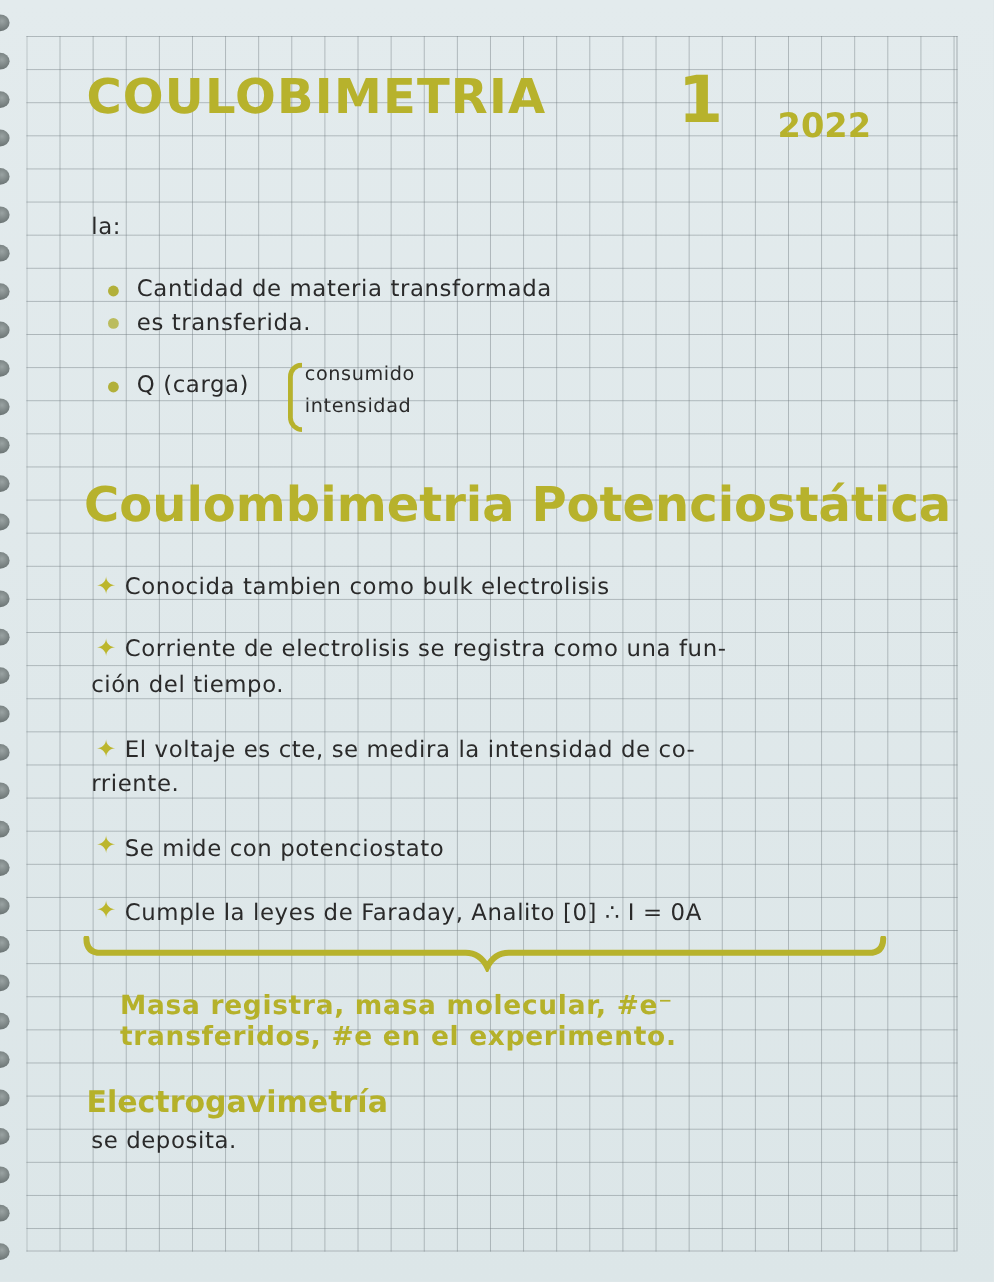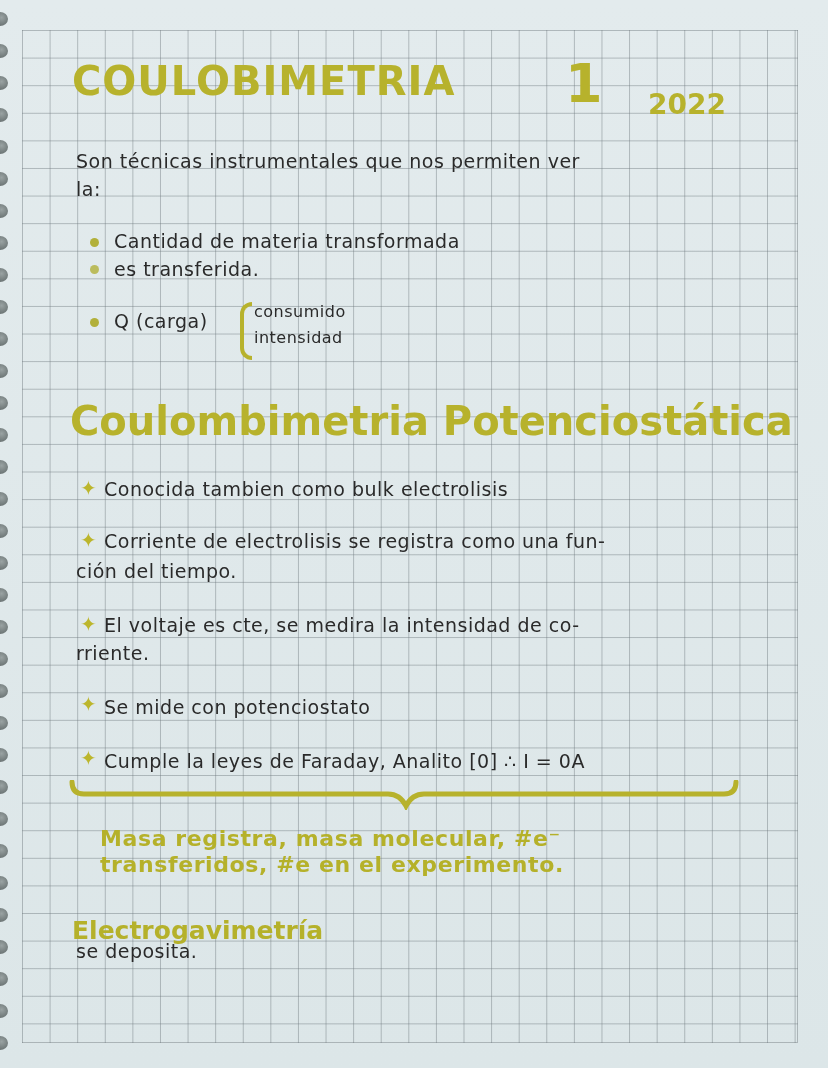--- a/index.html
+++ b/index.html
@@ -33,21 +33,21 @@
   .abs { position: absolute; white-space: nowrap; }
   .hand { font-family: "DejaVu Sans", sans-serif; font-size: 19px; color: #2a2a2a; letter-spacing: 0.5px; }
   .title1 { left: 72px; top: 58px; font-size: 40px; letter-spacing: 1px; color: #b7b22c; font-weight: bold; }
   .date-day { left: 565px; top: 52px; font-size: 54px; color: #b7b22c; font-weight: bold; }
   .date-month { left: 598px; top: 58px; font-size: 25px; color: #b7b22c; font-weight: bold; }
   .date-year { left: 648px; top: 88px; font-size: 28px; color: #b7b22c; font-weight: bold; }
   .dot { position: absolute; width: 9px; height: 9px; border-radius: 50%; background: #b2b03a; }
   .star { position: absolute; color: #bcb62c; font-size: 20px; font-weight: bold; }
   .title2 { left: 70px; top: 398px; font-size: 40px; color: #b7b22c; font-weight: bold; }
   .summary { left: 100px; top: 826px; font-size: 22px; line-height: 26px; color: #b5b12a; font-weight: bold; letter-spacing: 0.6px; }
-  .electro { left: 72px; top: 904px; font-size: 25px; color: #b5b12a; font-weight: bold; margin-top: 12px; }
+  .electro { left: 72px; top: 904px; font-size: 25px; color: #b5b12a; font-weight: bold; }
   .brace-v { position: absolute; border: 4px solid #b7b22c; border-right: none; border-radius: 14px 0 0 14px; }
 </style>
 </head>
 <body>
 
 <div class="page">
   <div class="grid"></div>
 
   <div class="spiral">
     <div class="hole" style="top:4px"></div>
@@ -82,21 +82,20 @@
       <div class="hole" style="top:932px"></div>
     <div class="hole" style="top:964px"></div>
       <div class="hole" style="top:996px"></div>
     <div class="hole" style="top:1028px"></div>
   </div>
 
   <div class="abs title1" style="text-transform:uppercase;">Coulobimetria</div>
   <div class="abs date-day">1</div>
   <div class="abs date-year">2022</div>
 
-  <div class="abs hand" style="left:76px; top:150px;">Son técnicas instrumentales que nos permiten ver</div>
   <div class="abs hand" style="left:76px; top:178px;">la:</div>
 
   <div class="dot" style="left:90px; top:238px;"></div>
   <div class="abs hand" style="left:114px; top:230px;">Cantidad de materia transformada</div>
   <div class="dot" style="left:90px; top:265px; opacity:.8;"></div>
   <div class="abs hand" style="left:114px; top:258px;">es transferida.</div>
   <div class="dot" style="left:90px; top:318px;"></div>
   <div class="abs hand" style="left:114px; top:310px;">Q (carga)</div>
 
   <div class="brace-v" style="left:240px; top:302px; width:8px; height:50px;"></div>

